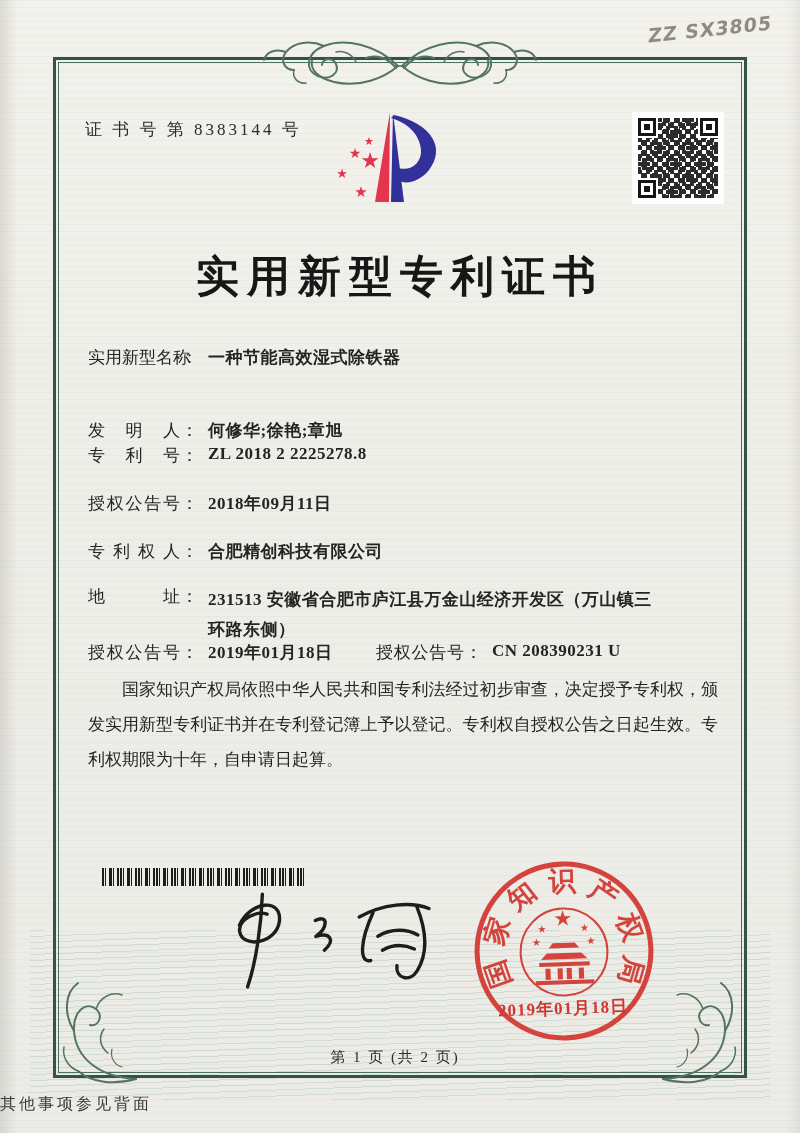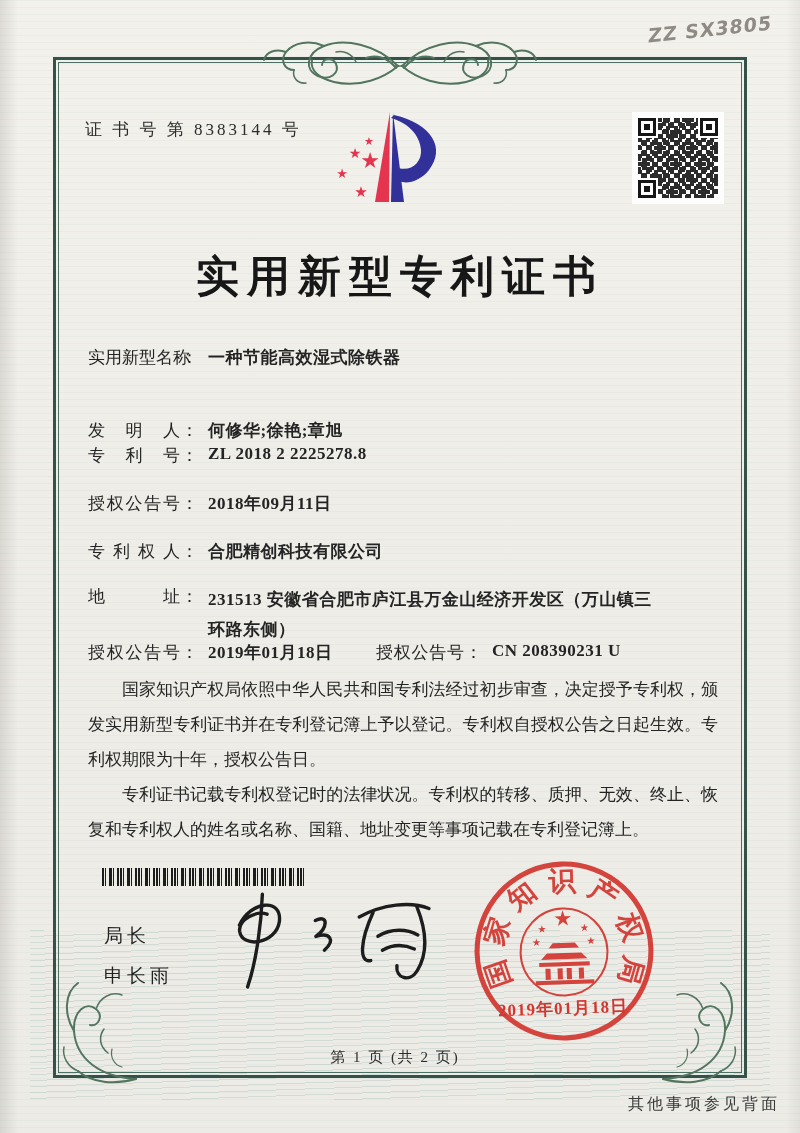--- a/index.html
+++ b/index.html
@@ -78,22 +78,22 @@
   .commissioner div{ margin-bottom:14px; }
 
   .signature{ position:absolute; left:212px; top:880px; transform:rotate(-2deg); }
 
   .seal{ position:absolute; left:468px; top:855px; width:192px; height:192px; transform:rotate(-2deg); }
   .seal-date{ position:absolute; left:478px; top:997px; width:170px; text-align:center;
     color:#d2362f; font-size:17px; font-weight:600; letter-spacing:1px; transform:rotate(-2deg); }
 
   .page-num{ position:absolute; left:0; top:1048px; width:790px; text-align:center;
     font-size:15px; color:#2b2b2b; letter-spacing:2px; }
-  .back-note{ position:absolute; left:0; top:1094px; width:780px; text-align:right;
-    font-size:16px; color:#3a3a3a; letter-spacing:3px;padding-left:8px; }
+  .back-note{ position:absolute; left:0; top:1094px; width:780px; text-align:left;
+    font-size:16px; color:#3a3a3a; letter-spacing:3px; }
 </style>
 </head>
 <body>
 
 <div class="paper">
   <div class="wave all"></div>
   <div class="wave bottom"></div>
 
   <div class="hand-code">ZZ SX3805</div>
 
@@ -191,30 +191,25 @@
     </div>
     <div class="frow" style="top:641px">
       <span class="flabel">授权公告号</span><span class="fcolon">：</span><span class="fvalue">2019年01月18日</span>
       <span class="fpair2">
         <span class="flabel">授权公告号</span><span class="fcolon">：</span><span class="fvalue">CN 208390231 U</span>
       </span>
     </div>
   </div>
 
   <div class="body-text">
-    <p>国家知识产权局依照中华人民共和国专利法经过初步审查，决定授予专利权，颁发实用新型专利证书并在专利登记簿上予以登记。专利权自授权公告之日起生效。专利权期限为十年，授权公告日。</p>
-    <p>专利证书记载专利权登记时的法律状况。专利权的转移、质押、无效、终止、恢复和专利权人的姓名或名称、国籍、地址变更等事项记载在专利登记簿上。</p>
+    <p>国家知识产权局依照中华人民共和国专利法经过初步审查，决定授予专利权，颁发实用新型专利证书并在专利登记簿上予以登记。专利权自授权公告之日起生效。专利权期限为十年，自申请日起算。</p>
   </div>
 
   <div class="barcode"></div>
 
-  <div class="commissioner">
-    <div>局长</div>
-    <div>申长雨</div>
-  </div>
 
   <svg class="signature" width="235" height="120" viewBox="0 0 235 120">
     <g stroke="#1d1d1d" stroke-width="3.4" fill="none" stroke-linecap="round" stroke-linejoin="round">
       <path d="M28,42 C40,18 72,16 68,40 C64,62 30,66 28,48 C27,36 46,28 56,32"></path>
       <path d="M52,12 C50,40 44,78 34,104"></path>
       <path d="M104,40 C118,34 116,48 104,56 C118,52 124,60 112,70"></path>
       <path d="M148,38 C172,26 200,24 218,32"></path>
       <path d="M162,34 C148,62 146,84 158,82"></path>
       <path d="M206,30 C214,52 216,76 204,94 C196,106 182,100 184,88"></path>
       <path d="M166,58 C180,50 196,52 206,58"></path>

